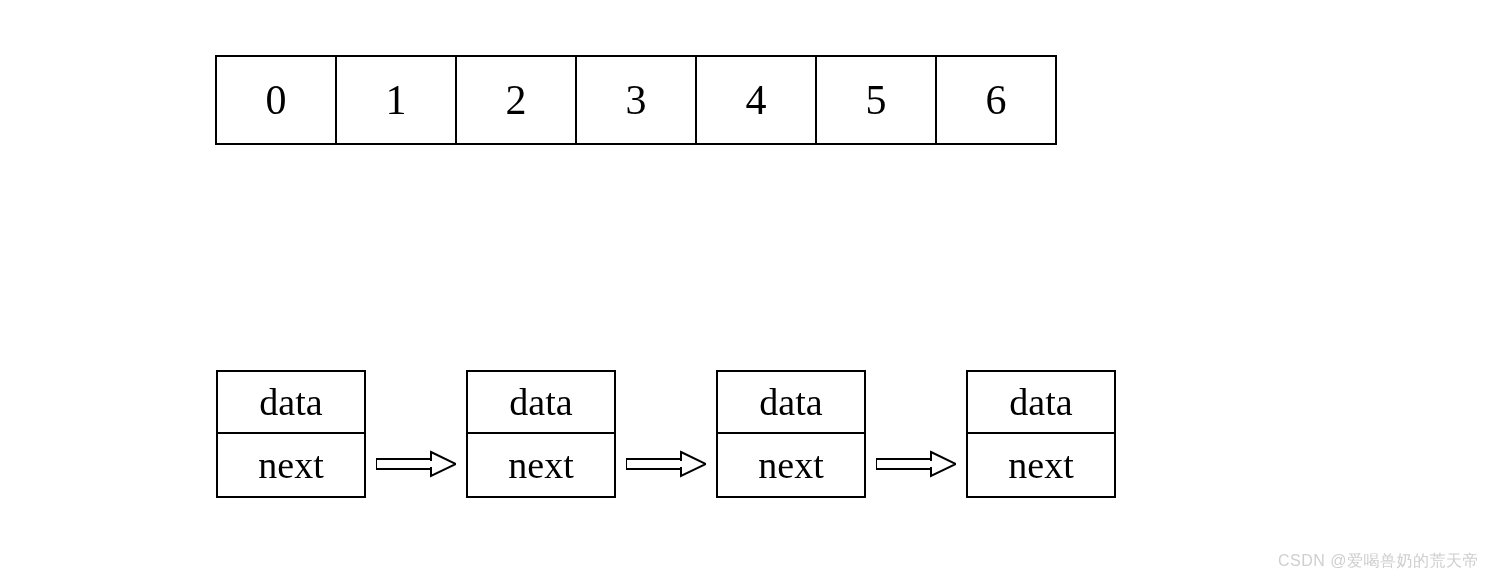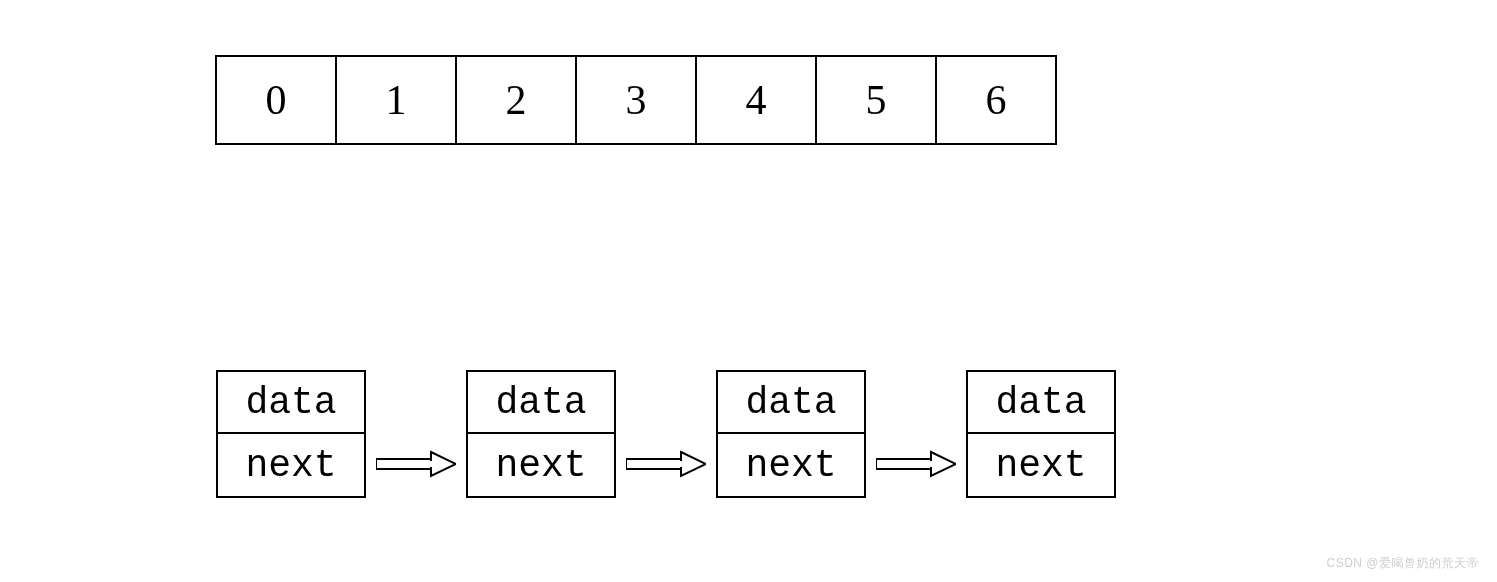--- a/index.html
+++ b/index.html
@@ -39,39 +39,39 @@
     .node {
       border: 2px solid #000;
       width: 150px;
     }
     .node-top, .node-bottom {
       height: 62px;
       display: flex;
       align-items: center;
       justify-content: center;
       font-size: 38px;
-      font-family: Liberation Mono, monospace;
+      font-family: Liberation Serif, serif;
       color: #000;
     }
     .node-top { border-bottom: 2px solid #000; }
 
     .arrow-wrap {
       display: flex;
       align-items: center;
       margin: 0 10px;
       position: relative;
       top: 30px;
     }
     .arrow-svg { display: block; }
 
     .watermark {
       position: absolute;
       right: 18px;
       bottom: 10px;
-      font-size: 12px;
+      font-size: 16px;
       color: #cfcfcf;
       font-family: "Microsoft YaHei", Arial, sans-serif;
       letter-spacing: 0.5px;
     }
   </style>
 </head>
 <body>
 
 <div class="array-row">
   <div class="array-cell">0</div>

